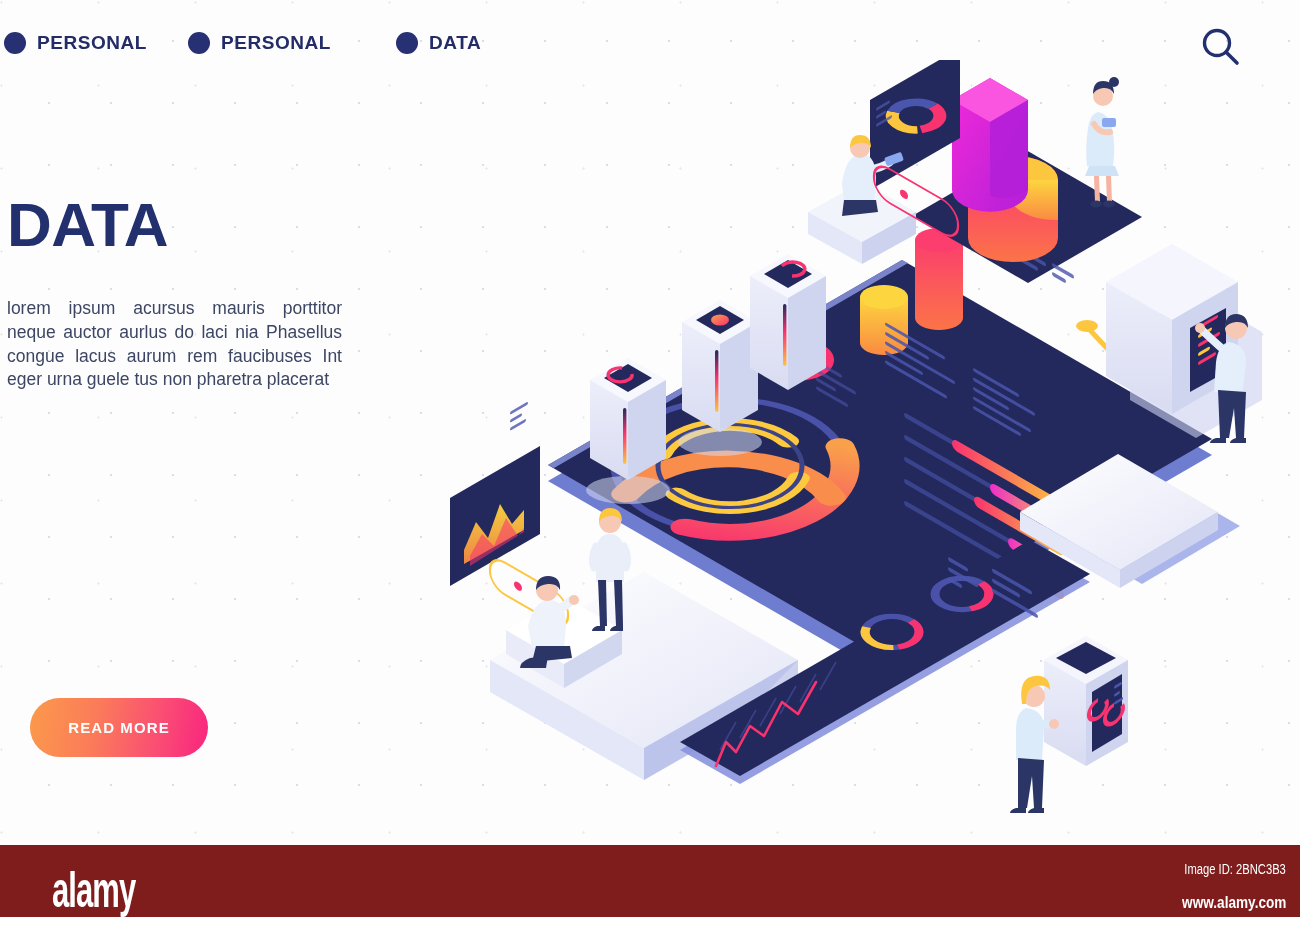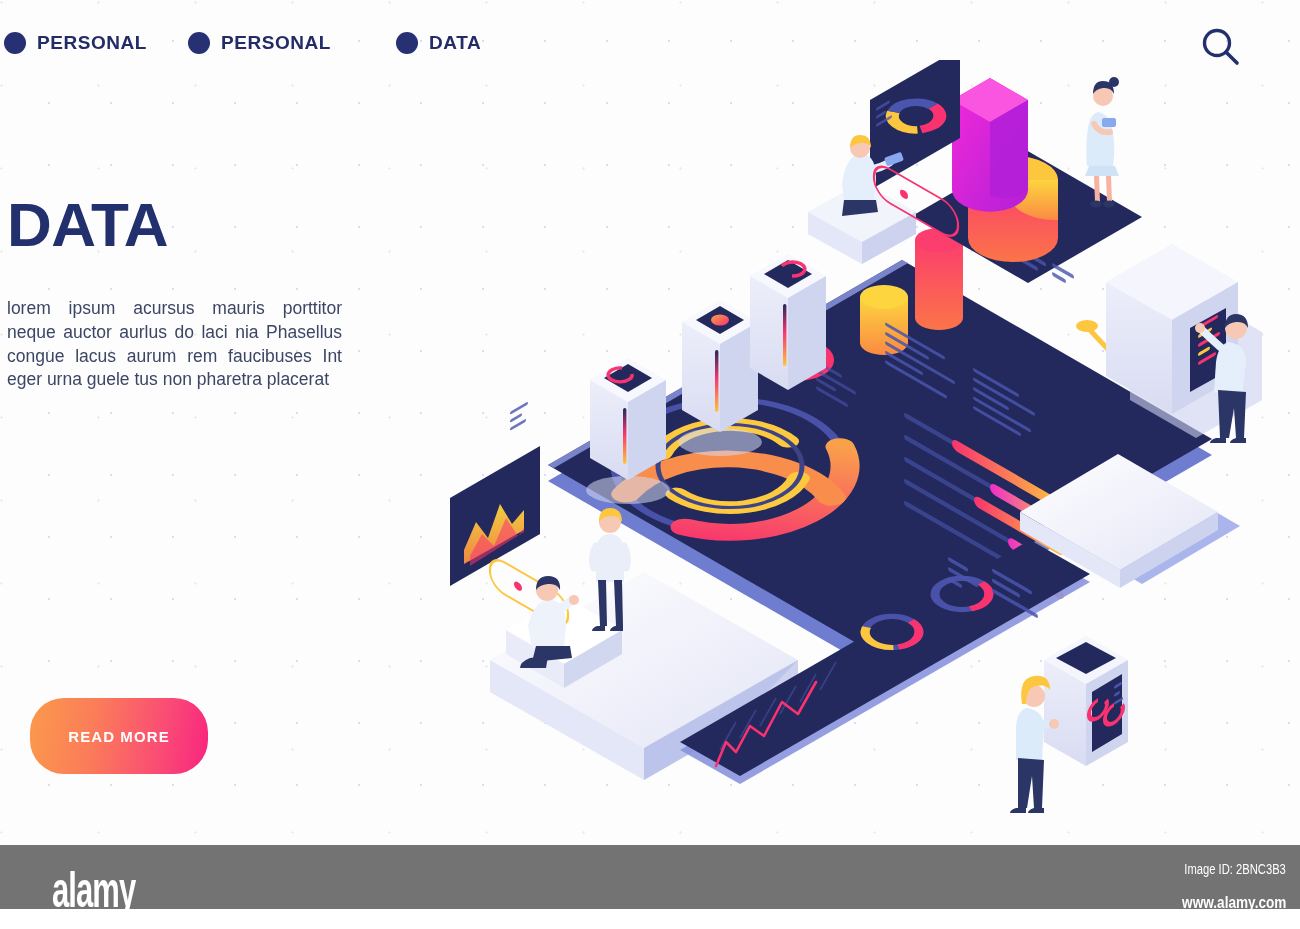--- a/index.html
+++ b/index.html
@@ -39,33 +39,33 @@
     font-size:62px; line-height:.92; font-weight:bold; letter-spacing:-.5px;
     color:#23306e; text-transform:uppercase;
   }
   #headline .l2 { display:block; }
   #body-copy {
     margin-top:44px; width:335px;
     font-size:17.5px; line-height:1.36; color:#3c4664; text-align:justify;
     font-family:"Liberation Sans", sans-serif;
   }
   #read-more {
-    position:absolute; left:30px; top:698px; width:178px; height:76px; border-radius:34px;
+    position:absolute; left:30px; top:698px; width:178px; height:59px; border-radius:34px;
     background:linear-gradient(100deg,#fb9a4b 0%,#fb7a5a 38%,#fa4d74 72%,#f9247f 100%);
     color:#fff; font-size:15px; font-weight:bold; letter-spacing:1.1px;
     display:flex; align-items:center; justify-content:center; border:none; cursor:pointer;
     font-family:"Liberation Sans", sans-serif;
   }
 
   
   #illo { position:absolute; left:430px; top:60px; width:870px; height:760px; }
   #illo svg { display:block; }
 
   
-  #footer { position:absolute; left:0; top:845px; width:1300px; height:64px; background:#737373; }
+  #footer { position:absolute; left:0; top:845px; width:1300px; height:72px; background:#7f1d1d; }
   #alamy-logo {
     position:absolute; left:52px; top:16px;
     font-family:"Liberation Sans", sans-serif; font-weight:bold;
     font-size:50px; color:#fff; letter-spacing:-1.5px;
     transform:scaleX(.62); transform-origin:left top;
   }
   #img-id {
     position:absolute; right:14px; top:16px; color:#fff; font-size:14px;
     font-family:"Liberation Sans", sans-serif; transform:scaleX(.80); transform-origin:right top;
     white-space:nowrap;

